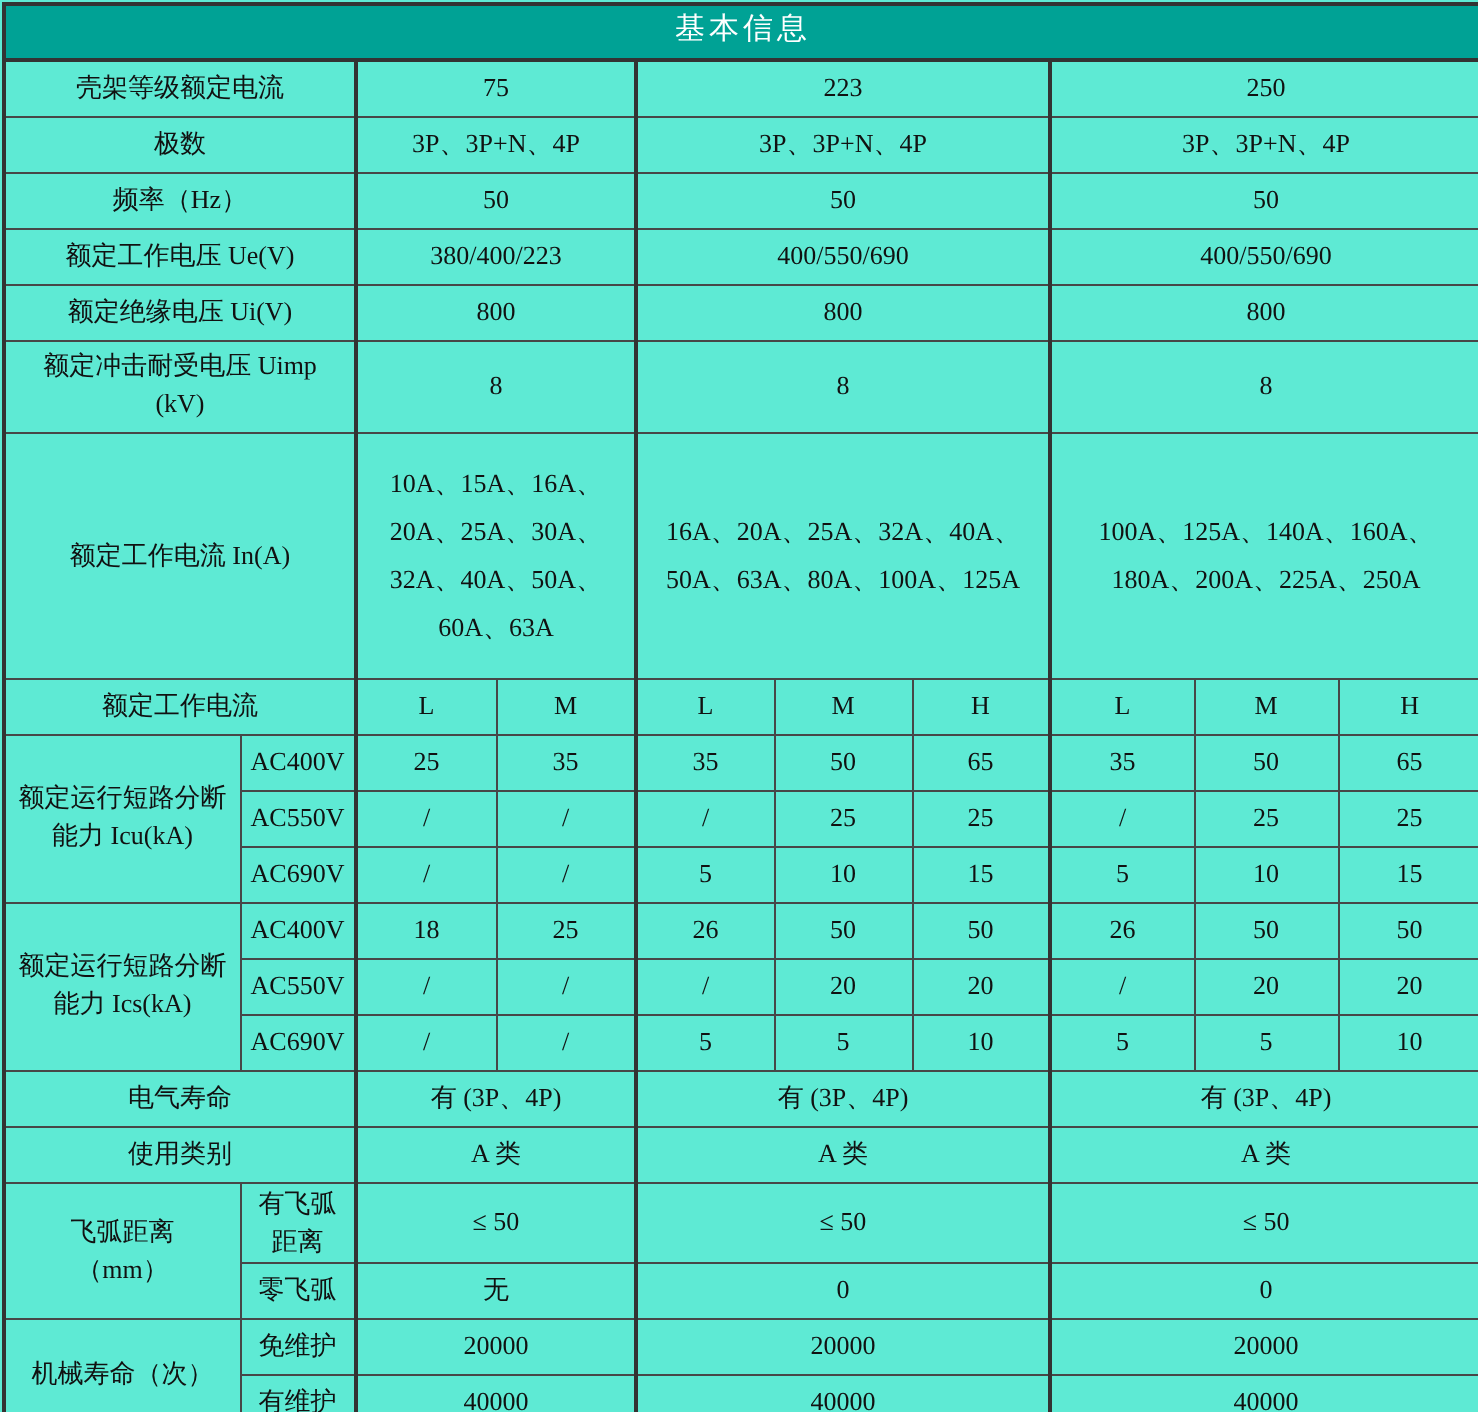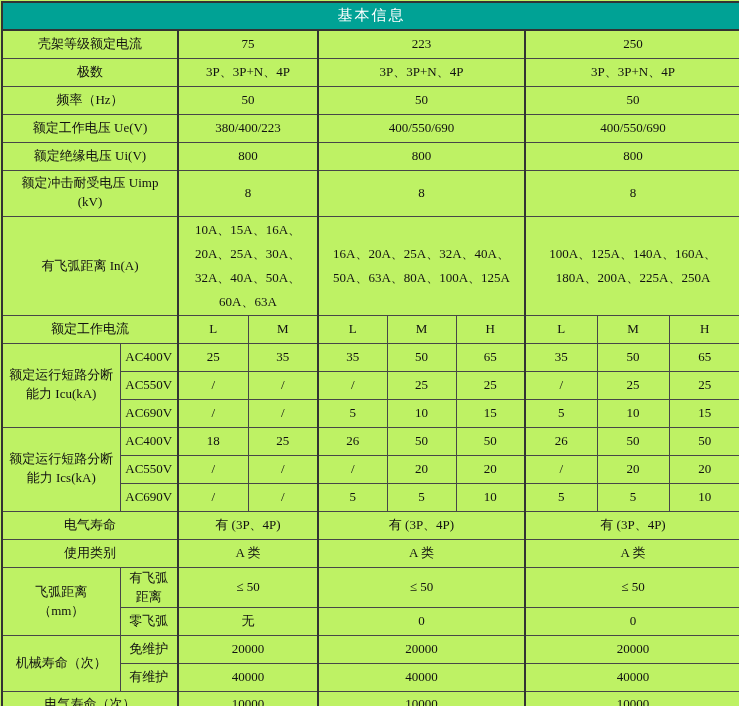--- a/index.html
+++ b/index.html
@@ -4,21 +4,21 @@
 <style>
   html, body {
     margin: 0;
     padding: 0;
     background: #ffffff;
     font-family: "Liberation Serif", "DejaVu Serif", serif;
   }
   .page {
     width: 739px;
     height: 706px;
-    background: #bef264;
+    background: #5eead4;
     box-sizing: border-box;
     padding: 1px;
   }
   table.spec {
     border-collapse: collapse;
     table-layout: fixed;
     width: 737px;
     border: 2px solid #333333;
     color: #111111;
   }
@@ -41,21 +41,21 @@
     color: #ffffff;
     font-size: 15px;
     letter-spacing: 2px;
     border-bottom-width: 2px;
     border-color: #333333;
   }
   tr.r    { height: 28px; }
   tr.t46  { height: 46px; }
   tr.t99  { height: 99px; }
   tr.rlast{ height: 26px; }
-  tr.t99 td { line-height: 1.85; padding: 1px 8px; }
+  tr.t99 td { line-height: 1.85; padding: 13px 8px; }
   td.lab { }
   td.sub { }
 </style>
 </head>
 <body>
 
 <div class="page">
   <table class="spec">
     <colgroup>
       <col style="width:118px">
@@ -114,21 +114,21 @@
       <td colspan="2" class="lab">
         <div>额定冲击耐受电压 Uimp</div>
         <div>(kV)</div>
       </td>
       <td colspan="2" class="b2l">8</td>
       <td colspan="3" class="b2l">8</td>
       <td colspan="3" class="b2l">8</td>
     </tr>
 
     <tr class="t99">
-      <td colspan="2" class="lab">有飞弧距离 In(A)</td>
+      <td colspan="2" class="lab">额定工作电流 In(A)</td>
       <td colspan="2" class="b2l">10A、15A、16A、20A、25A、30A、32A、40A、50A、60A、63A</td>
       <td colspan="3" class="b2l">16A、20A、25A、32A、40A、50A、63A、80A、100A、125A</td>
       <td colspan="3" class="b2l">100A、125A、140A、160A、180A、200A、225A、250A</td>
     </tr>
 
     <tr class="r">
       <td colspan="2" class="lab">额定工作电流</td>
       <td class="b2l">L</td>
       <td>M</td>
       <td class="b2l">L</td>

